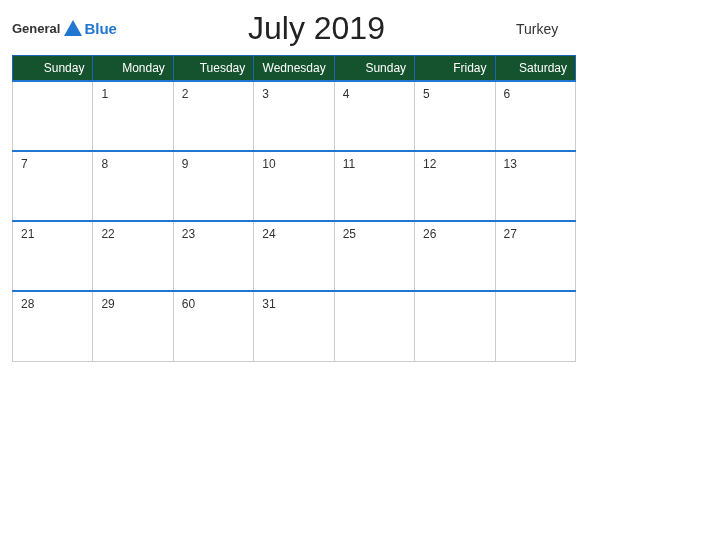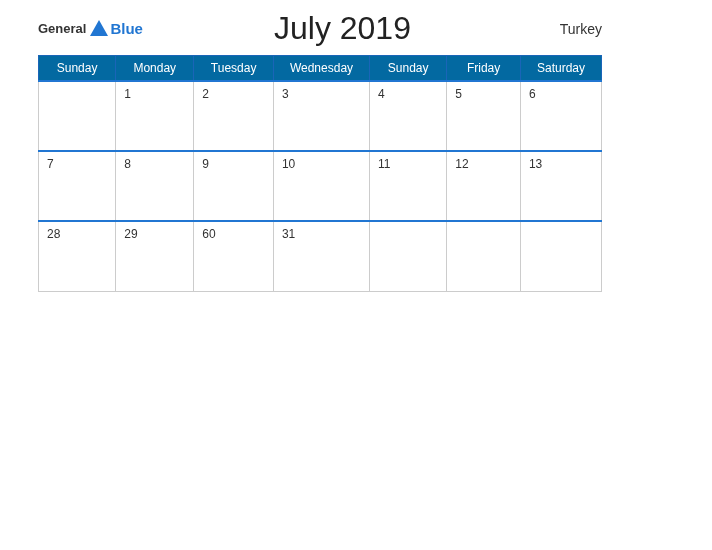--- a/index.html
+++ b/index.html
@@ -8,21 +8,20 @@
       height: 550px;
       background: #fff;
       font-family: Arial, sans-serif;
       overflow: hidden;
     }
     .page {
       width: 588px;
       height: 550px;
       background: #fff;
       padding: 10px 12px 10px 12px;
-      margin-left: 26px;
     }
     .header {
       display: flex;
       align-items: center;
       justify-content: space-between;
       margin-bottom: 8px;
     }
     .logo {
       display: flex;
       align-items: center;
@@ -49,35 +48,35 @@
       font-size: 32px;
       font-weight: normal;
       color: #222;
       text-align: center;
       flex: 1;
     }
     .country {
       font-size: 14px;
       color: #333;
       min-width: 60px;
-      text-align: right;
+      text-align: left;
     }
     .calendar {
       width: 100%;
       border-collapse: collapse;
       border: 1px solid #ccc;
     }
     .calendar thead tr th {
-      background: #0369a1;
+      background: #14532d;
       color: #fff;
       font-size: 12px;
       font-weight: normal;
-      padding: 5px 16px;
+      padding: 5px 8px;
       border: 1px solid #1a65b8;
-      text-align: center;
+      text-align: right;
     }
     .calendar tbody tr {
       border-top: 2px solid #2176d2;
     }
     .calendar tbody tr td {
       width: calc(100% / 7);
       height: 70px;
       vertical-align: top;
       padding: 5px 8px;
       font-size: 12px;
@@ -172,20 +171,43 @@
           </td>
           <td>
             <span class="day-number">12</span>
           </td>
           <td>
             <span class="day-number">13</span>
           </td>
         </tr>
         <tr>
           <td>
+            <span class="day-number">21</span>
+          </td>
+          <td>
+            <span class="day-number">22</span>
+          </td>
+          <td>
+            <span class="day-number">23</span>
+          </td>
+          <td>
+            <span class="day-number">24</span>
+          </td>
+          <td>
+            <span class="day-number">25</span>
+          </td>
+          <td>
+            <span class="day-number">26</span>
+          </td>
+          <td>
+            <span class="day-number">27</span>
+          </td>
+        </tr>
+        <tr>
+          <td>
             <span class="day-number">28</span>
           </td>
           <td>
             <span class="day-number">29</span>
           </td>
           <td>
             <span class="day-number">60</span>
           </td>
           <td>
             <span class="day-number">31</span>

